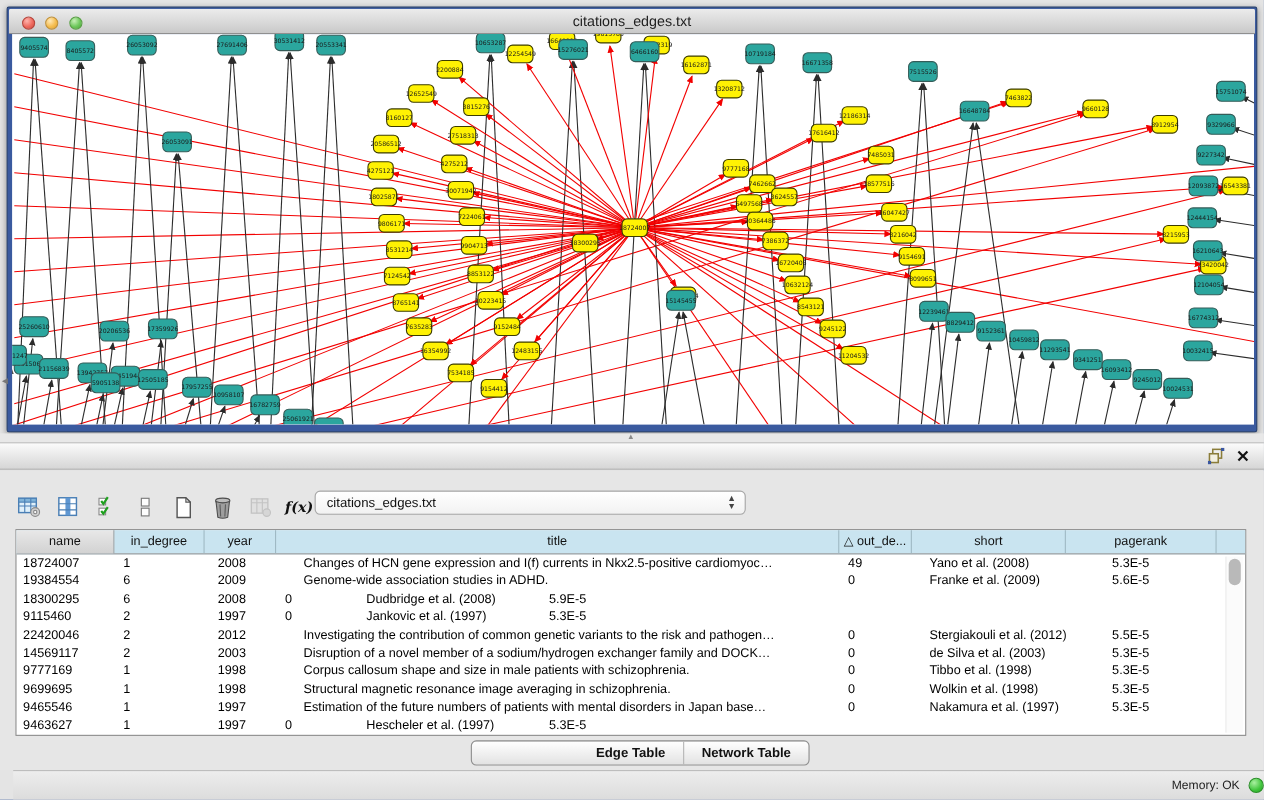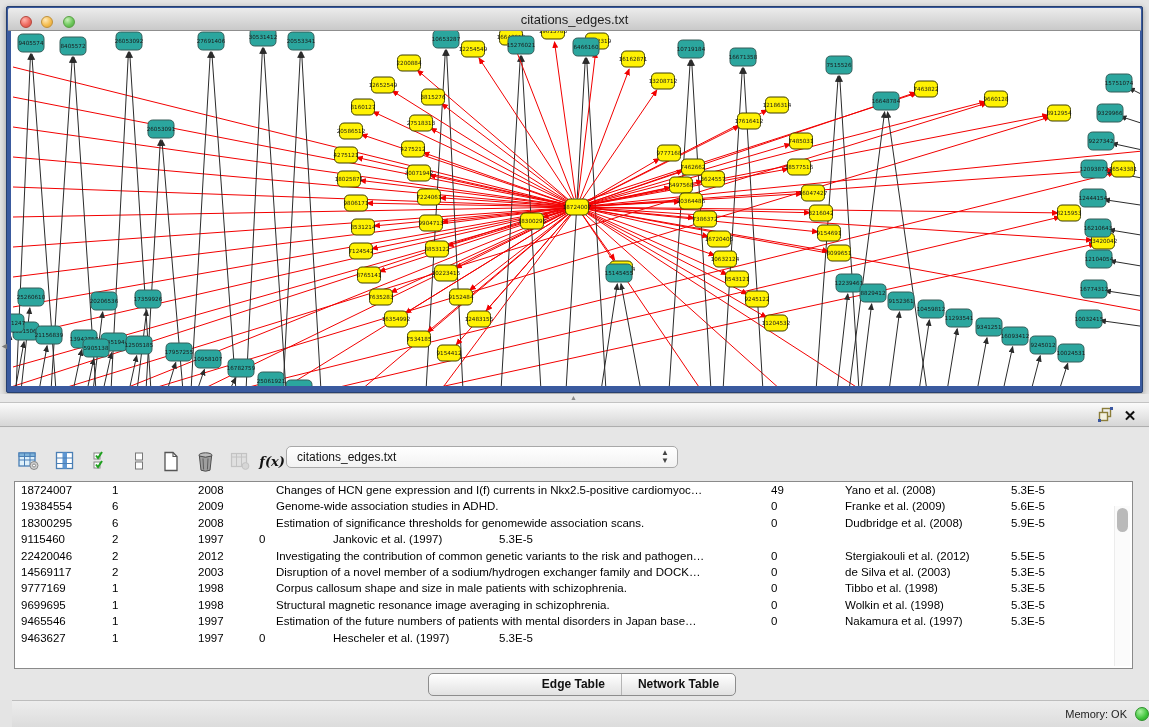--- a/index.html
+++ b/index.html
@@ -31,21 +31,21 @@
   .panel-header { position:absolute; left:0; top:402px; width:1149px; height:25px;
     background:linear-gradient(#fbfbfb,#d6d6d6); border-top:1px solid #c3c3c3; border-bottom:1px solid #aeaeae; }
   .panel-header .ph-title { position:absolute; left:10px; top:5px; font-size:12px; color:#222;margin-top:48px; }
   .ph-btn { position:absolute; top:4px; width:18px; height:17px; text-align:center; cursor:default; }
   .ph-float { right:34px; }
   .ph-close { right:10px; font-size:15px; font-weight:bold; color:#111; line-height:17px; }
   .panel-body { position:absolute; left:0; top:428px; width:1149px; height:272px; background:#e6e6e6; }
 
   
   .toolbar { position:absolute; left:14px; top:20px; height:26px; display:flex; align-items:center; }
-  .tb-btn { width:26px; height:24px; margin-right:9px; display:flex; align-items:center; justify-content:flex-end; }
+  .tb-btn { width:26px; height:24px; margin-right:9px; display:flex; align-items:center; justify-content:center; }
   .fx { font-family:"DejaVu Serif", serif; font-style:italic; font-weight:bold; font-size:13px; color:#111; }
   .combo { position:absolute; left:272px; top:-2px; width:392px; height:22px; background:linear-gradient(#ffffff,#f2f2f2);
     border:1px solid #a8a8a8; border-radius:5px; font-size:12px; color:#111; line-height:20px; padding-left:10px; }
   .combo .spin { position:absolute; right:8px; top:2px; font-size:8px; color:#444; line-height:8px; text-align:center; }
 
   
   .dtable { position:absolute; left:14px; top:53px; width:1119px; height:188px; background:#ffffff;
     border:1px solid #8a8a8a; }
   .thead { display:flex; height:22px; background:#c9e4f0; border-bottom:1px solid #9a9a9a; }
   .th { font-size:11.5px; color:#111; text-align:center; line-height:21px; border-right:1px solid #9fb9c4;
@@ -756,20 +756,29 @@
       <span class="tb-btn">
         <span class="fx">f(x)</span>
       </span>
       <div class="combo">
         <span>citations_edges.txt</span>
         <span class="spin">▲<br>▼</span>
       </div>
     </div>
 
     <div class="dtable">
+      <div class="thead" id="thead">
+          <div class="th c0 gray">name</div>
+          <div class="th c1">in_degree</div>
+          <div class="th c2">year</div>
+          <div class="th c3">title</div>
+          <div class="th c4">△ out_de...</div>
+          <div class="th c5">short</div>
+          <div class="th c6">pagerank</div>
+        </div>
       <div id="tbody">
           <div class="trow">
             <div class="td c0">18724007</div>
             <div class="td c1">1</div>
             <div class="td c2">2008</div>
             <div class="td c3">Changes of HCN gene expression and I(f) currents in Nkx2.5-positive cardiomyoc…</div>
             <div class="td c4">49</div>
             <div class="td c5">Yano et al. (2008)</div>
             <div class="td c6">5.3E-5</div>
           </div>
@@ -779,21 +788,20 @@
             <div class="td c2">2009</div>
             <div class="td c3">Genome-wide association studies in ADHD.</div>
             <div class="td c4">0</div>
             <div class="td c5">Franke et al. (2009)</div>
             <div class="td c6">5.6E-5</div>
           </div>
           <div class="trow">
             <div class="td c0">18300295</div>
             <div class="td c1">6</div>
             <div class="td c2">2008</div>
-            <div class="td c3">Estimation of significance thresholds for genomewide association scans.</div>
             <div class="td c4">0</div>
             <div class="td c5">Dudbridge et al. (2008)</div>
             <div class="td c6">5.9E-5</div>
           </div>
           <div class="trow">
             <div class="td c0">9115460</div>
             <div class="td c1">2</div>
             <div class="td c2">1997</div>
             <div class="td c4">0</div>
             <div class="td c5">Jankovic et al. (1997)</div>

